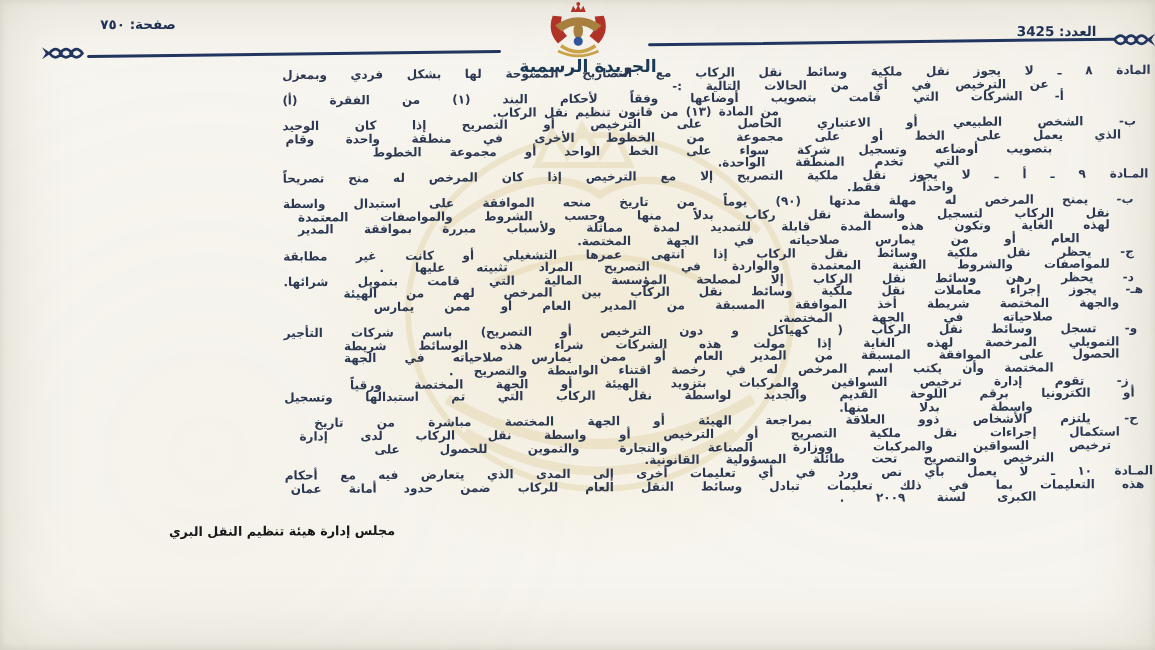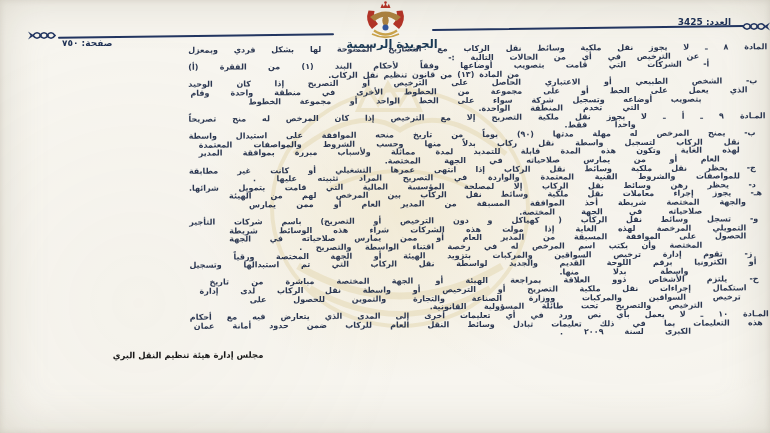--- a/index.html
+++ b/index.html
@@ -19,21 +19,21 @@
       radial-gradient(circle at 18% 70%, rgba(205,195,170,.10), transparent 40%),
       radial-gradient(circle at 82% 25%, rgba(205,195,170,.10), transparent 45%);}
   
   .watermark{position:absolute; left:238px; top:58px; width:324px; height:300px; opacity:.55;}
   .wm-glow{position:absolute; left:200px; top:40px; width:400px; height:340px;
     background:radial-gradient(closest-side, rgba(238,226,193,.55), rgba(238,226,193,0));}
   
   .hdr-label{position:absolute; font-weight:700; font-size:9px; color:var(--header-ink);
     direction:rtl; white-space:nowrap; letter-spacing:.2px;}
   .issue-label{left:645px; top:17px; width:86px; text-align:right;}
-  .page-label{left:62px; top:38px; width:60px; text-align:left;}
+  .page-label{left:62px; top:12px; width:60px; text-align:center;}
   .hdr-rule{position:absolute; height:2px; background:var(--rule); border-radius:1px;}
   .rule-right{left:432px; top:27px; width:312px; transform:rotate(-.7deg);}
   .rule-left{left:58px; top:35px; width:276px; transform:rotate(-.7deg);}
   .ornament{position:absolute; width:30px; height:13px;}
   .orn-right{left:740px; top:20px;}
   .orn-left{left:28px; top:29px; transform:scaleX(-1);}
   .emblem{position:absolute; left:362px; top:1px; width:47px; height:38px;}
   .gazette-title{position:absolute; left:333px; top:37px; width:118px; text-align:center;
     font-weight:700; font-size:11.5px; color:var(--title-ink); direction:rtl; white-space:nowrap;}
   

